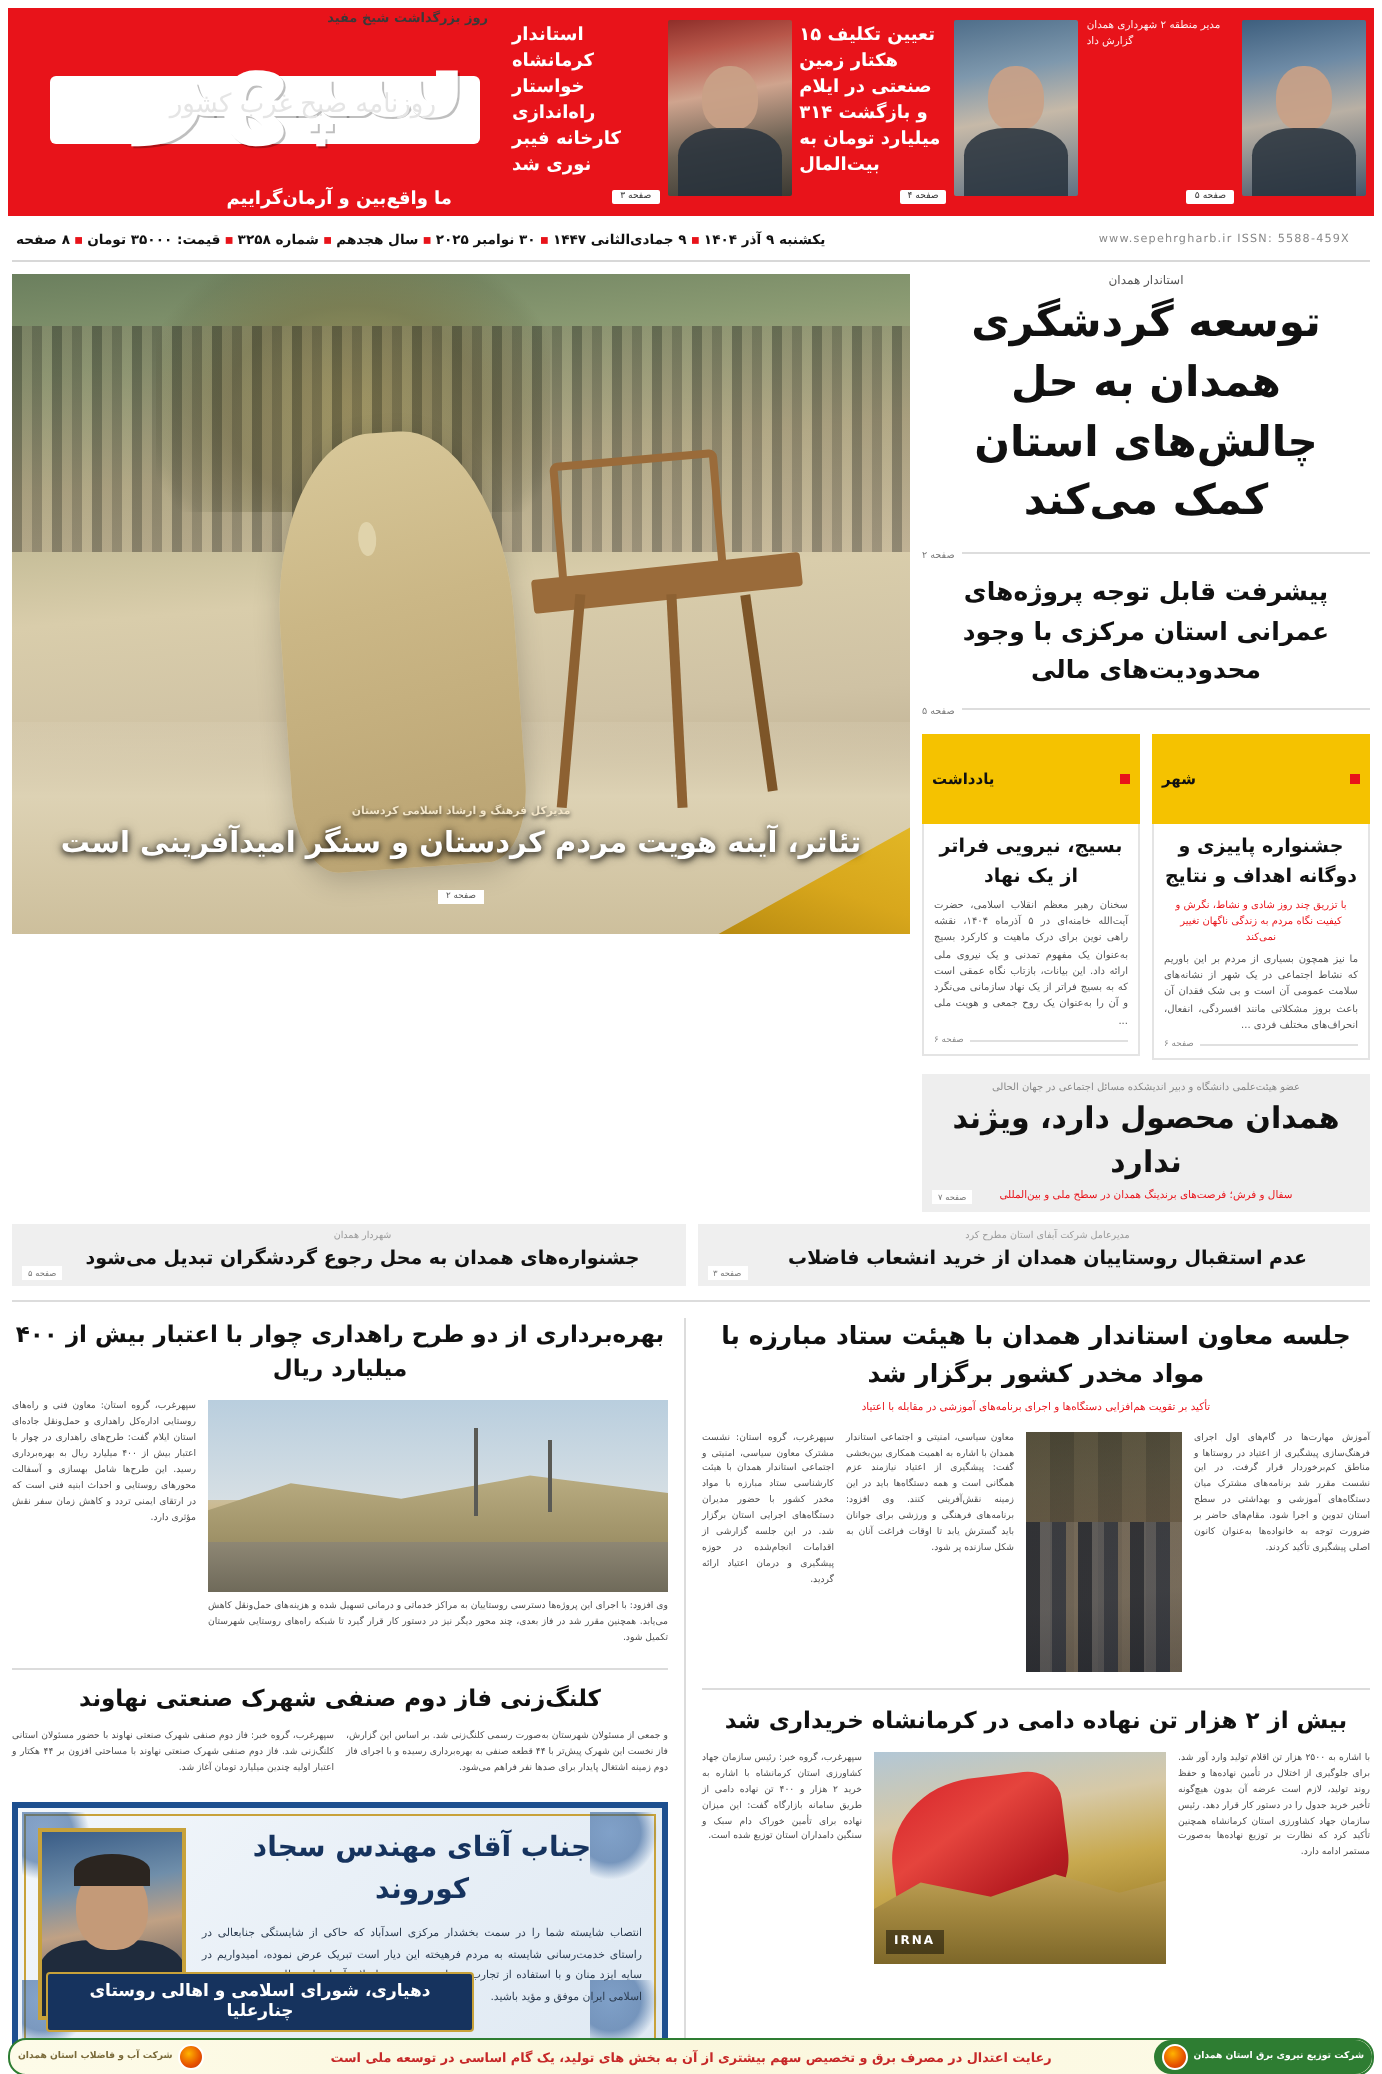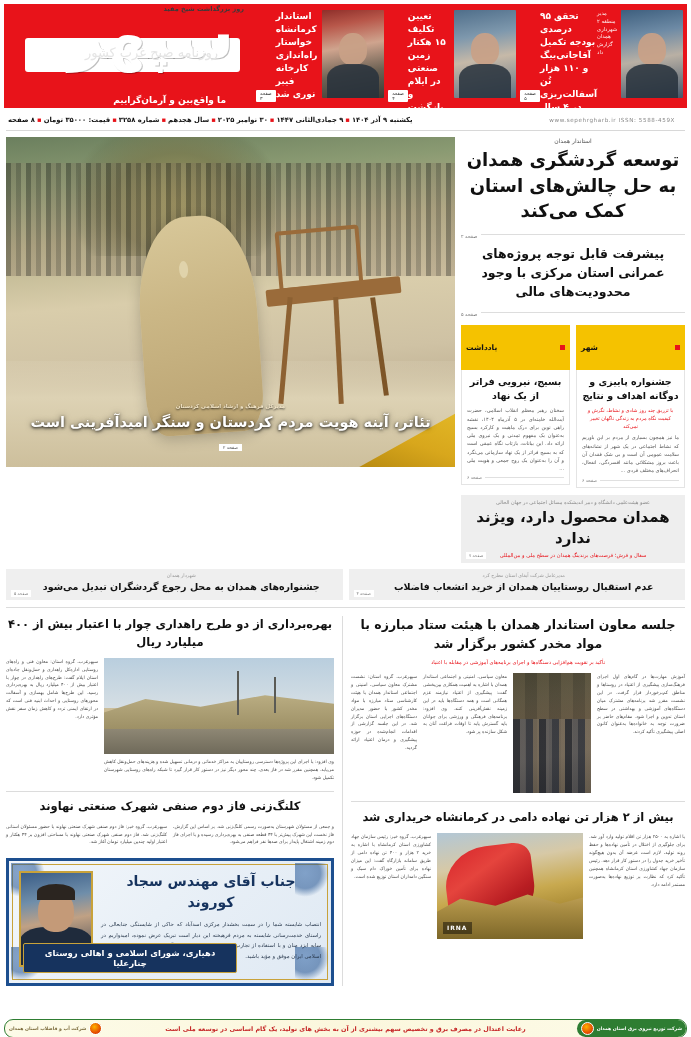--- a/index.html
+++ b/index.html
@@ -70,21 +70,21 @@
     width: 28px; height: 32px; border-radius: 48% 48% 42% 42%;
     background: #c9a187; opacity: .92;
   }
   .bi-photo .body {
     position: absolute; left: 50%; bottom: 0; transform: translateX(-50%);
     width: 52px; height: 34px; border-radius: 40% 40% 0 0;
     background: #27313c; opacity: .85;
   }
   .bi-text {
     flex: 1; color: #fff; text-align: left; direction: rtl;
-    display: flex; flex-direction: row; align-items: flex-start;
+    display: flex; flex-direction: column; align-items: center;
   }
   .bi-kicker { font-size: 5.2px; line-height: 1.5; opacity: .95; text-align: left; width: 100%; margin-bottom: 2px; }
   .bi-title { font-size: 9px; line-height: 1.45; font-weight: bold; text-align: left; width: 100%; }
   .bi-page {
     margin-top: auto; font-size: 4.6px; background: #fff; color: #333;
     padding: 1px 4px; border-radius: 1px; align-self: flex-start;
   }
 
   
   .dateline-row {
@@ -98,21 +98,21 @@
   .site-info .issn { margin-right: 8px; }
   .hrule { height: 1px; background: #d8d8d8; margin: 0 6px; }
 
   
   .main { display: flex; flex-direction: row; padding: 6px 6px 0 6px; gap: 6px; }
   .col-right { flex: 0 0 224px; }
   .col-photo { flex: 1; }
 
   .lead-kicker { font-size: 6px; color: #555; text-align: center; margin-bottom: 3px; }
   .lead-title {
-    font-size: 18px; font-weight: bold; line-height: 1.42;
+    font-size: 21px; font-weight: bold; line-height: 1.42;
     text-align: center; color: #111; letter-spacing: -.5px;
   }
   .pagetag {
     display: inline-block; font-size: 4.8px; color: #777;
     border: 0; margin-top: 4px;
   }
   .tagline-row { display: flex; align-items: center; gap: 4px; margin: 6px 0 5px 0; }
   .tagline-row .line { flex: 1; height: 1px; background: #ddd; }
 
   .sub-title {
@@ -363,21 +363,20 @@
 
     <div class="banner-items">
 
       <div class="banner-item">
         <div class="bi-photo p3">
           <div class="face"></div>
             <div class="body"></div>
         </div>
         <div class="bi-text">
           <div class="bi-kicker">مدیر منطقه ۲ شهرداری همدان گزارش داد</div>
-          <div class="bi-title">تحقق ۹۵ درصدی بودجه تکمیل آقاجانی‌بیگ و ۱۱۰ هزار تُن آسفالت‌ریزی در ۴ سال گذشته</div>
           <div class="bi-page">صفحه ۵</div>
         </div>
       </div>
 
       <div class="banner-item">
         <div class="bi-photo p2">
           <div class="face"></div>
             <div class="body"></div>
         </div>
         <div class="bi-text">

